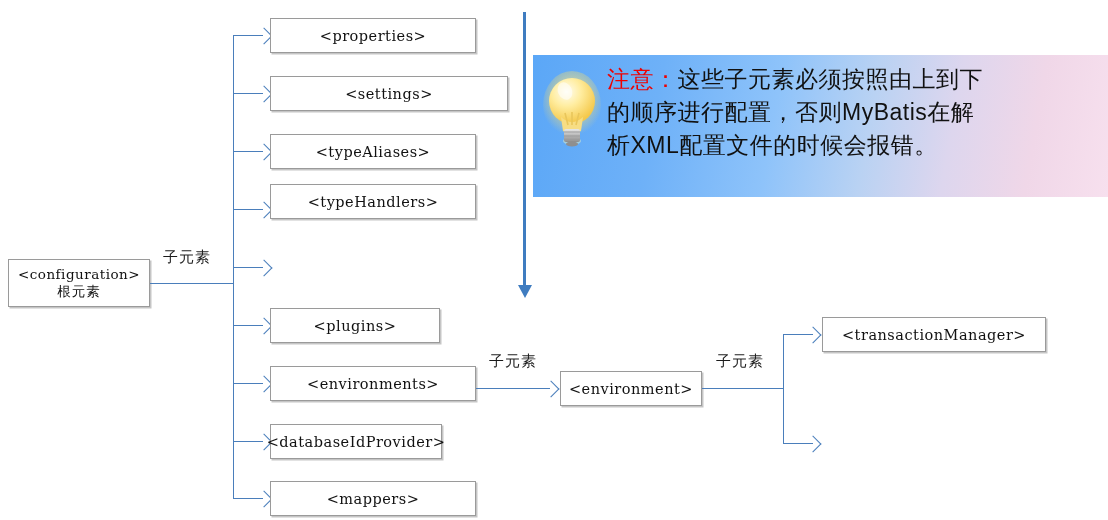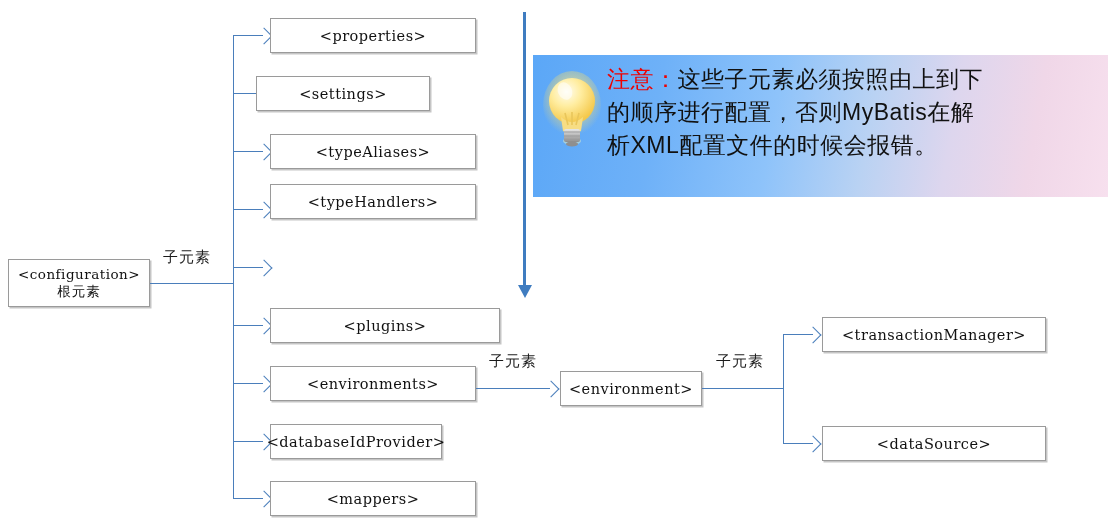--- a/index.html
+++ b/index.html
@@ -108,42 +108,42 @@
   <div class="vline" style="left:233px;top:35px;height:463px;"></div>
 
   <div class="hline" style="left:233px;top:35px;width:30px;"></div>
   <div class="ahead" style="left:258px;top:30px;"></div>
   <div class="node" style="left:270px;top:18px;width:206px;height:35px;">
     <span>&lt;properties&gt;</span>
   </div>
 
   <div class="hline" style="left:233px;top:93px;width:30px;"></div>
   <div class="ahead" style="left:258px;top:88px;"></div>
-  <div class="node" style="left:256px;top:76px;width:174px;height:35px;">
+  <div class="node" style="left:270px;top:76px;width:238px;height:35px;">
     <span>&lt;settings&gt;</span>
   </div>
 
   <div class="hline" style="left:233px;top:151px;width:30px;"></div>
   <div class="ahead" style="left:258px;top:146px;"></div>
   <div class="node" style="left:270px;top:134px;width:206px;height:35px;">
     <span>&lt;typeAliases&gt;</span>
   </div>
 
   <div class="hline" style="left:233px;top:209px;width:30px;"></div>
   <div class="ahead" style="left:258px;top:204px;"></div>
   <div class="node" style="left:270px;top:184px;width:206px;height:35px;">
     <span>&lt;typeHandlers&gt;</span>
   </div>
 
   <div class="hline" style="left:233px;top:267px;width:30px;"></div>
   <div class="ahead" style="left:258px;top:262px;"></div>
 
   <div class="hline" style="left:233px;top:325px;width:30px;"></div>
   <div class="ahead" style="left:258px;top:320px;"></div>
-  <div class="node" style="left:270px;top:308px;width:230px;height:35px;">
+  <div class="node" style="left:270px;top:308px;width:170px;height:35px;">
     <span>&lt;plugins&gt;</span>
   </div>
 
   <div class="hline" style="left:233px;top:383px;width:30px;"></div>
   <div class="ahead" style="left:258px;top:378px;"></div>
   <div class="node" style="left:270px;top:366px;width:206px;height:35px;">
     <span>&lt;environments&gt;</span>
   </div>
 
   <div class="hline" style="left:233px;top:441px;width:30px;"></div>
@@ -212,17 +212,14 @@
   <div class="vline" style="left:783px;top:334px;height:110px;"></div>
 
   <div class="hline" style="left:783px;top:334px;width:30px;"></div>
   <div class="ahead" style="left:807px;top:329px;"></div>
   <div class="node" style="left:822px;top:317px;width:224px;height:35px;">
     <span>&lt;transactionManager&gt;</span>
   </div>
 
   <div class="hline" style="left:783px;top:443px;width:30px;"></div>
   <div class="ahead" style="left:807px;top:438px;"></div>
-  <div class="node" style="left:822px;top:426px;width:224px;height:35px;">
-    <span>&lt;dataSource&gt;</span>
-  </div>
 
 </div>
 
 </body></html>

